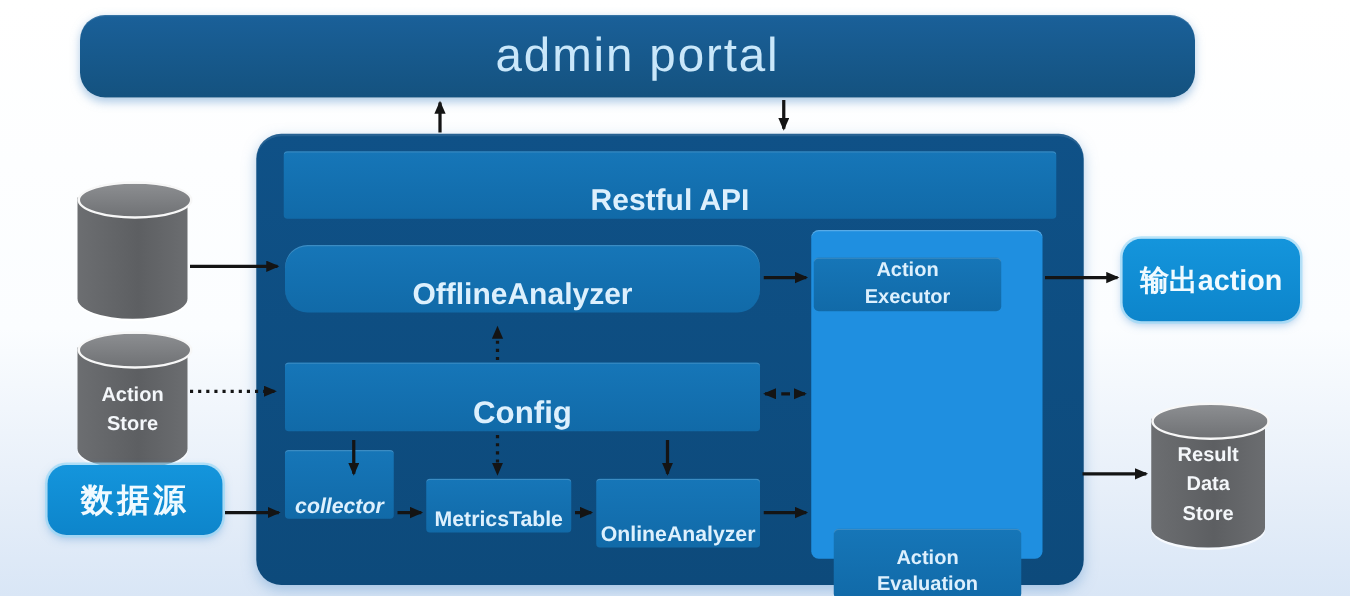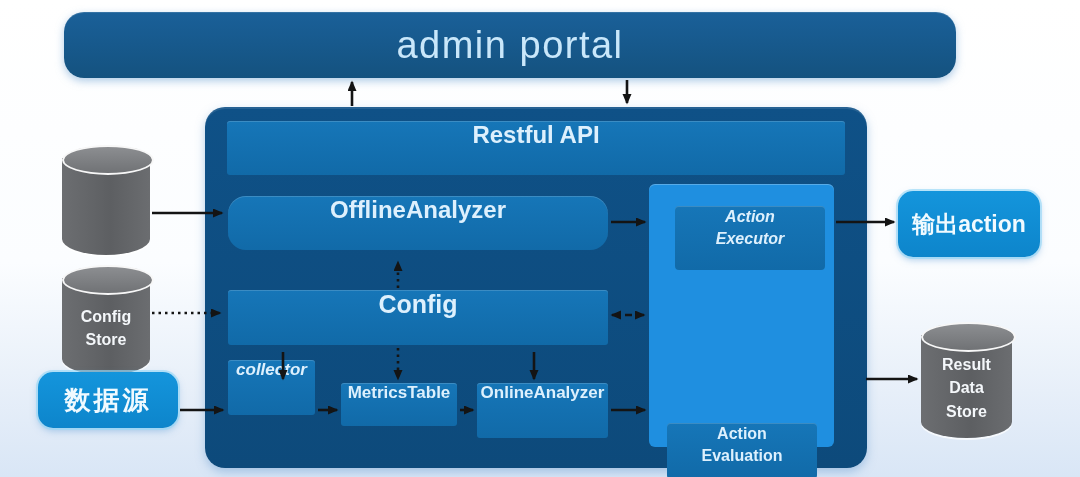--- a/index.html
+++ b/index.html
@@ -27,21 +27,21 @@
   .container{
     left:205px;top:107px;width:662px;height:361px;border-radius:20px;
     background:linear-gradient(180deg,#0f5187 0%,#0d4a7b 100%);
     box-shadow:0 4px 10px rgba(110,160,210,.5), inset 0 2px 0 rgba(255,255,255,.10);
   }
 
   
   .box{
     background:linear-gradient(180deg,#1676b8 0%,#116aa8 100%);
     box-shadow:inset 0 1px 0 rgba(255,255,255,.16);
-    display:flex;align-items:flex-start;justify-content:center;
+    display:flex;align-items:flex-end;justify-content:center;
     color:#ddf0fd;font-weight:bold;text-align:center;border-radius:3px;
   }
   .lbl-xl{font-size:24px;}
   .lbl-lg{font-size:25px;}
   .lbl-md{font-size:17px;}
 
   
   .panel{
     left:649px;top:184px;width:185px;height:263px;border-radius:6px;
     background:#1f8fe0;
@@ -111,38 +111,38 @@
 
   <div class="abs box lbl-md" style="left:341px;top:383px;width:116px;height:43px;">
     <span>MetricsTable</span>
   </div>
 
   <div class="abs box lbl-md" style="left:477px;top:383px;width:131px;height:55px;">
     <span>OnlineAnalyzer</span>
   </div>
 
   <div class="abs panel">
-    <div class="abs box" style="left:26px;top:22px;width:150px;height:64px;font-style:italic;">
+    <div class="abs box" style="left:2px;top:22px;width:150px;height:43px;">
       <span class="action-label">Action Executor</span>
     </div>
     <div class="abs box" style="left:18px;top:195px;width:150px;height:56px;margin-top:44px;">
       <span class="action-label">Action Evaluation</span>
     </div>
   </div>
 
   <div class="abs cyl" style="left:62px;top:145px;width:88px;height:110px;">
     <div class="cyl-top"></div>
     <div class="cyl-body"></div>
   </div>
 
   <div class="abs cyl" style="left:62px;top:265px;width:88px;height:110px;">
     <div class="cyl-top"></div>
     <div class="cyl-body"></div>
     <div class="cyl-label">
-        <span>Config Store</span>
+        <span>Action Store</span>
       </div>
   </div>
 
   <div class="abs pill" style="left:38px;top:372px;width:140px;height:56px;font-size:26px;letter-spacing:3px;">
     <span>数据源</span>
   </div>
 
   <div class="abs pill" style="left:898px;top:191px;width:142px;height:66px;font-size:23px;">
     <span>输出action</span>
   </div>

